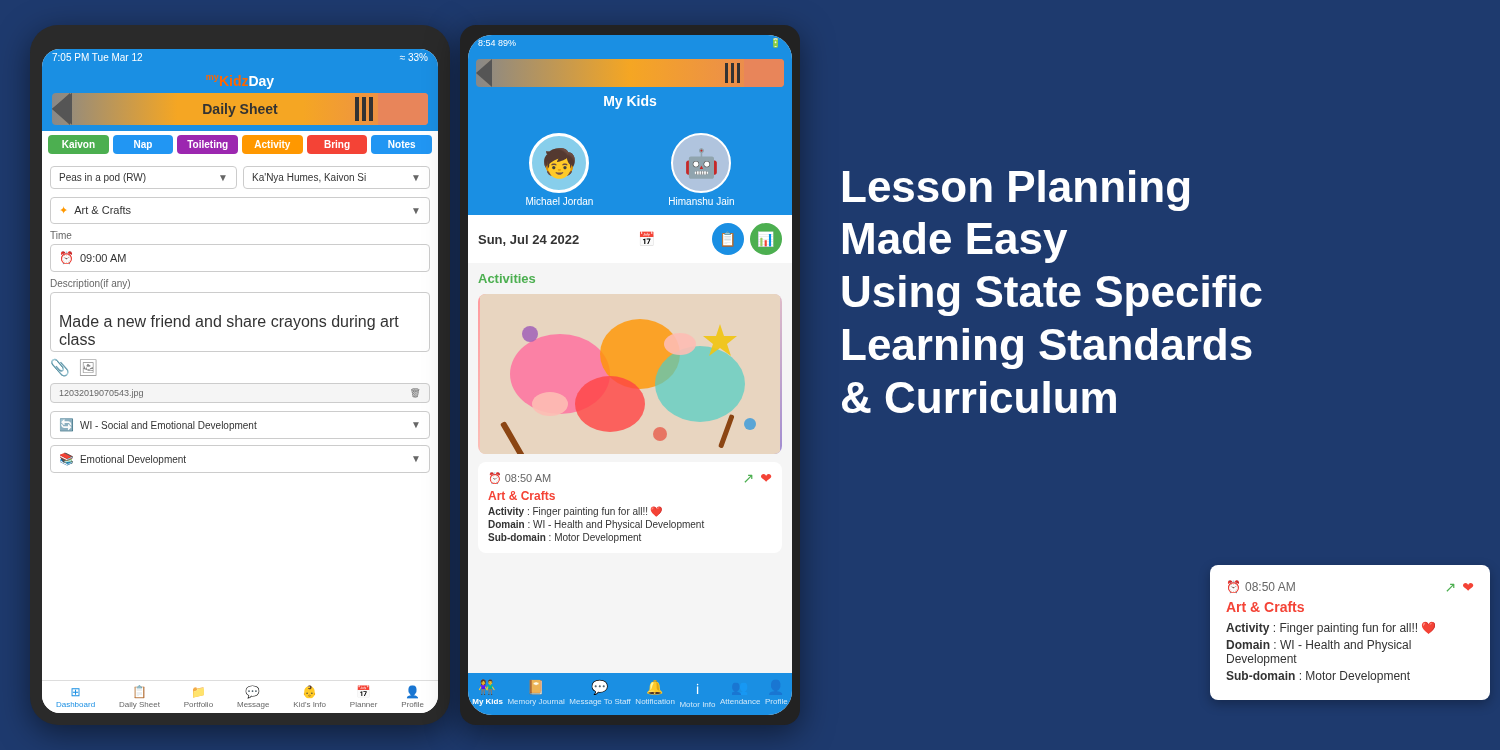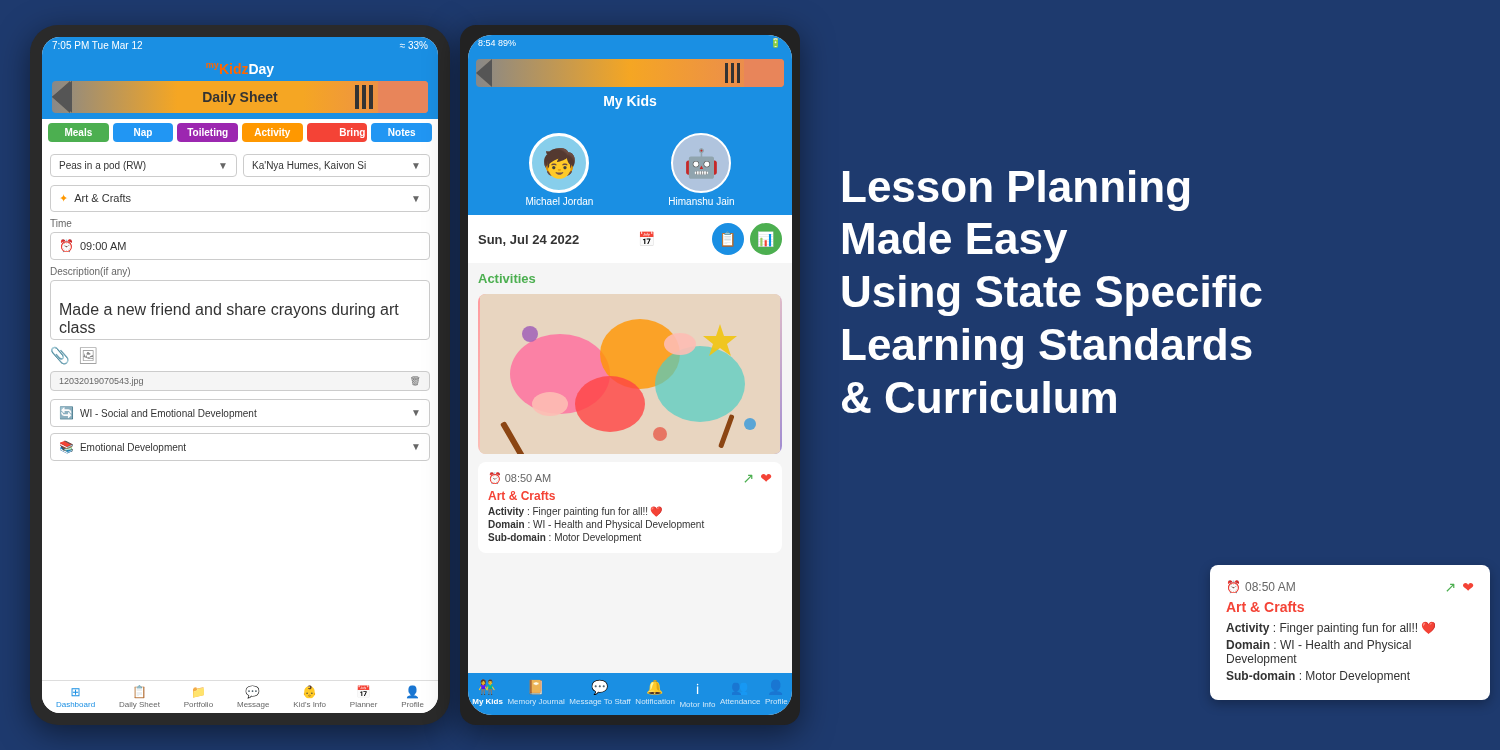--- a/index.html
+++ b/index.html
@@ -26,20 +26,21 @@
       display: flex;
       flex-direction: column;
     }
     .tablet-screen {
       background: #fff;
       border-radius: 18px;
       flex: 1;
       overflow: hidden;
       display: flex;
       flex-direction: column;
+      margin-top: 12px;
     }
     .tablet-status-bar {
       background: #1a8fe3;
       color: #fff;
       font-size: 10px;
       padding: 3px 10px;
       display: flex;
       justify-content: space-between;
       align-items: center;
     }
@@ -96,21 +97,21 @@
       border-radius: 4px;
       font-size: 10px;
       font-weight: bold;
       color: #fff;
       cursor: pointer;
     }
     .nav-meals { background: #4caf50; }
     .nav-nap { background: #2196f3; }
     .nav-toileting { background: #9c27b0; }
     .nav-activity { background: #ff9800; }
-    .nav-bring { background: #f44336; text-align: right; }
+    .nav-bring { background: #f44336; }
     .nav-notes { background: #2196f3; }
 
     .tablet-body {
       flex: 1;
       background: #fff;
       padding: 8px;
       overflow: hidden;
     }
     .dropdown-row {
       display: flex;
@@ -458,21 +459,21 @@
           <div style="width:4px;height:24px;background:#333;"></div>
           <div style="width:4px;height:24px;background:#333;"></div>
           <div style="width:4px;height:24px;background:#333;"></div>
         </div>
         <div style="position:absolute;right:0;width:50px;height:100%;background:#e8855a;border-radius:0 4px 4px 0;"></div>
         <div style="position:absolute;left:0;width:0;height:0;border-top:16px solid transparent;border-bottom:16px solid transparent;border-right:18px solid #555;"></div>
       </div>
     </div>
 
     <div class="tablet-nav">
-      <button class="nav-btn nav-meals">Meals</button>
+      <button class="nav-btn nav-meals">Kaivon</button>
       <button class="nav-btn nav-nap">Nap</button>
       <button class="nav-btn nav-toileting">Toileting</button>
       <button class="nav-btn nav-activity">Activity</button>
       <button class="nav-btn nav-bring">Bring</button>
       <button class="nav-btn nav-notes">Notes</button>
     </div>
 
     <div class="tablet-body">
 
       <div class="dropdown-row">

